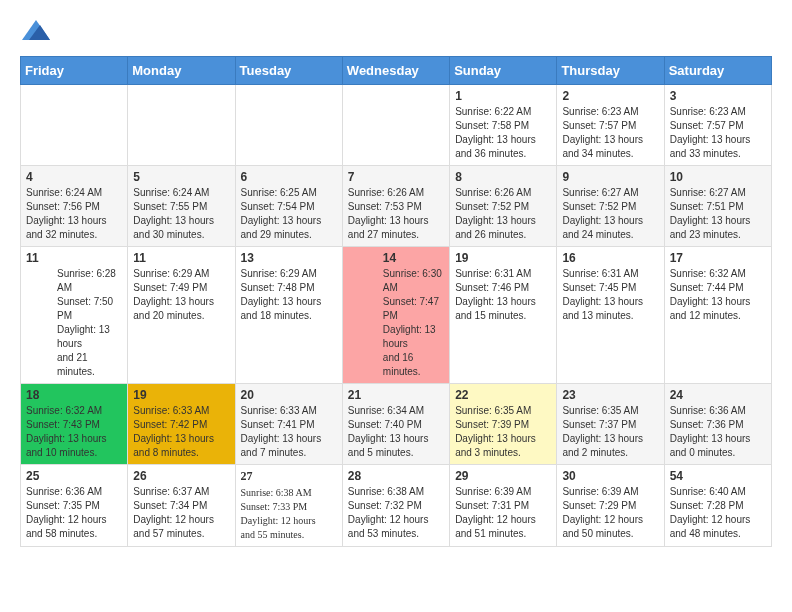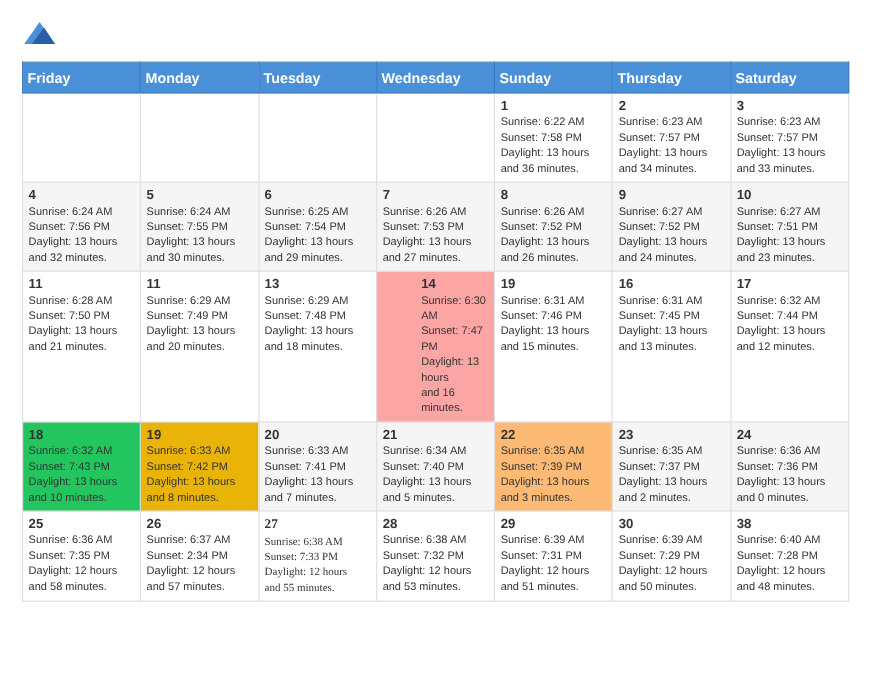--- a/index.html
+++ b/index.html
@@ -206,21 +206,21 @@
           <span class="day-num">10</span>
           <div class="day-info" style="white-space: pre-line;">Sunrise: 6:27 AM
 Sunset: 7:51 PM
 Daylight: 13 hours
 and 23 minutes.</div>
         </td>
       </tr>
       <tr>
         <td style="background: rgb(255, 255, 255);">
           <span class="day-num">11</span>
-          <div class="day-info" style="white-space: pre-line;">Sunrise: 6:28 AM
+          <div class="day-info" style="white-space: pre-line; margin-left: 31px;">Sunrise: 6:28 AM
 Sunset: 7:50 PM
 Daylight: 13 hours
 and 21 minutes.</div>
         </td>
         <td style="background: rgb(255, 255, 255);">
           <span class="day-num">11</span>
           <div class="day-info" style="white-space: pre-line;">Sunrise: 6:29 AM
 Sunset: 7:49 PM
 Daylight: 13 hours
 and 20 minutes.</div>
@@ -283,21 +283,21 @@
 Daylight: 13 hours
 and 7 minutes.</div>
         </td>
         <td style="background: rgb(245, 245, 245);">
           <span class="day-num">21</span>
           <div class="day-info" style="white-space: pre-line;">Sunrise: 6:34 AM
 Sunset: 7:40 PM
 Daylight: 13 hours
 and 5 minutes.</div>
         </td>
-        <td style="background: #fdba74;">
+        <td style="background: #fef9c3;">
           <span class="day-num">22</span>
           <div class="day-info" style="white-space: pre-line;">Sunrise: 6:35 AM
 Sunset: 7:39 PM
 Daylight: 13 hours
 and 3 minutes.</div>
         </td>
         <td style="background: rgb(245, 245, 245);">
           <span class="day-num">23</span>
           <div class="day-info" style="white-space: pre-line;">Sunrise: 6:35 AM
 Sunset: 7:37 PM
@@ -316,21 +316,21 @@
         <td style="background: rgb(255, 255, 255);">
           <span class="day-num">25</span>
           <div class="day-info" style="white-space: pre-line;">Sunrise: 6:36 AM
 Sunset: 7:35 PM
 Daylight: 12 hours
 and 58 minutes.</div>
         </td>
         <td style="background: rgb(255, 255, 255);">
           <span class="day-num">26</span>
           <div class="day-info" style="white-space: pre-line;">Sunrise: 6:37 AM
-Sunset: 2:34 PM
+Sunset: 7:34 PM
 Daylight: 12 hours
 and 57 minutes.</div>
         </td>
         <td style="background: rgb(255, 255, 255); font-family: Liberation Serif, serif;">
           <span class="day-num">27</span>
           <div class="day-info" style="white-space: pre-line;">Sunrise: 6:38 AM
 Sunset: 7:33 PM
 Daylight: 12 hours
 and 55 minutes.</div>
         </td>
@@ -349,21 +349,21 @@
 and 51 minutes.</div>
         </td>
         <td style="background: rgb(255, 255, 255);">
           <span class="day-num">30</span>
           <div class="day-info" style="white-space: pre-line;">Sunrise: 6:39 AM
 Sunset: 7:29 PM
 Daylight: 12 hours
 and 50 minutes.</div>
         </td>
         <td style="background: rgb(255, 255, 255);">
-          <span class="day-num">38</span>
+          <span class="day-num">54</span>
           <div class="day-info" style="white-space: pre-line;">Sunrise: 6:40 AM
 Sunset: 7:28 PM
 Daylight: 12 hours
 and 48 minutes.</div>
         </td>
       </tr>
     </tbody>
 </table>
 
 </body></html>

